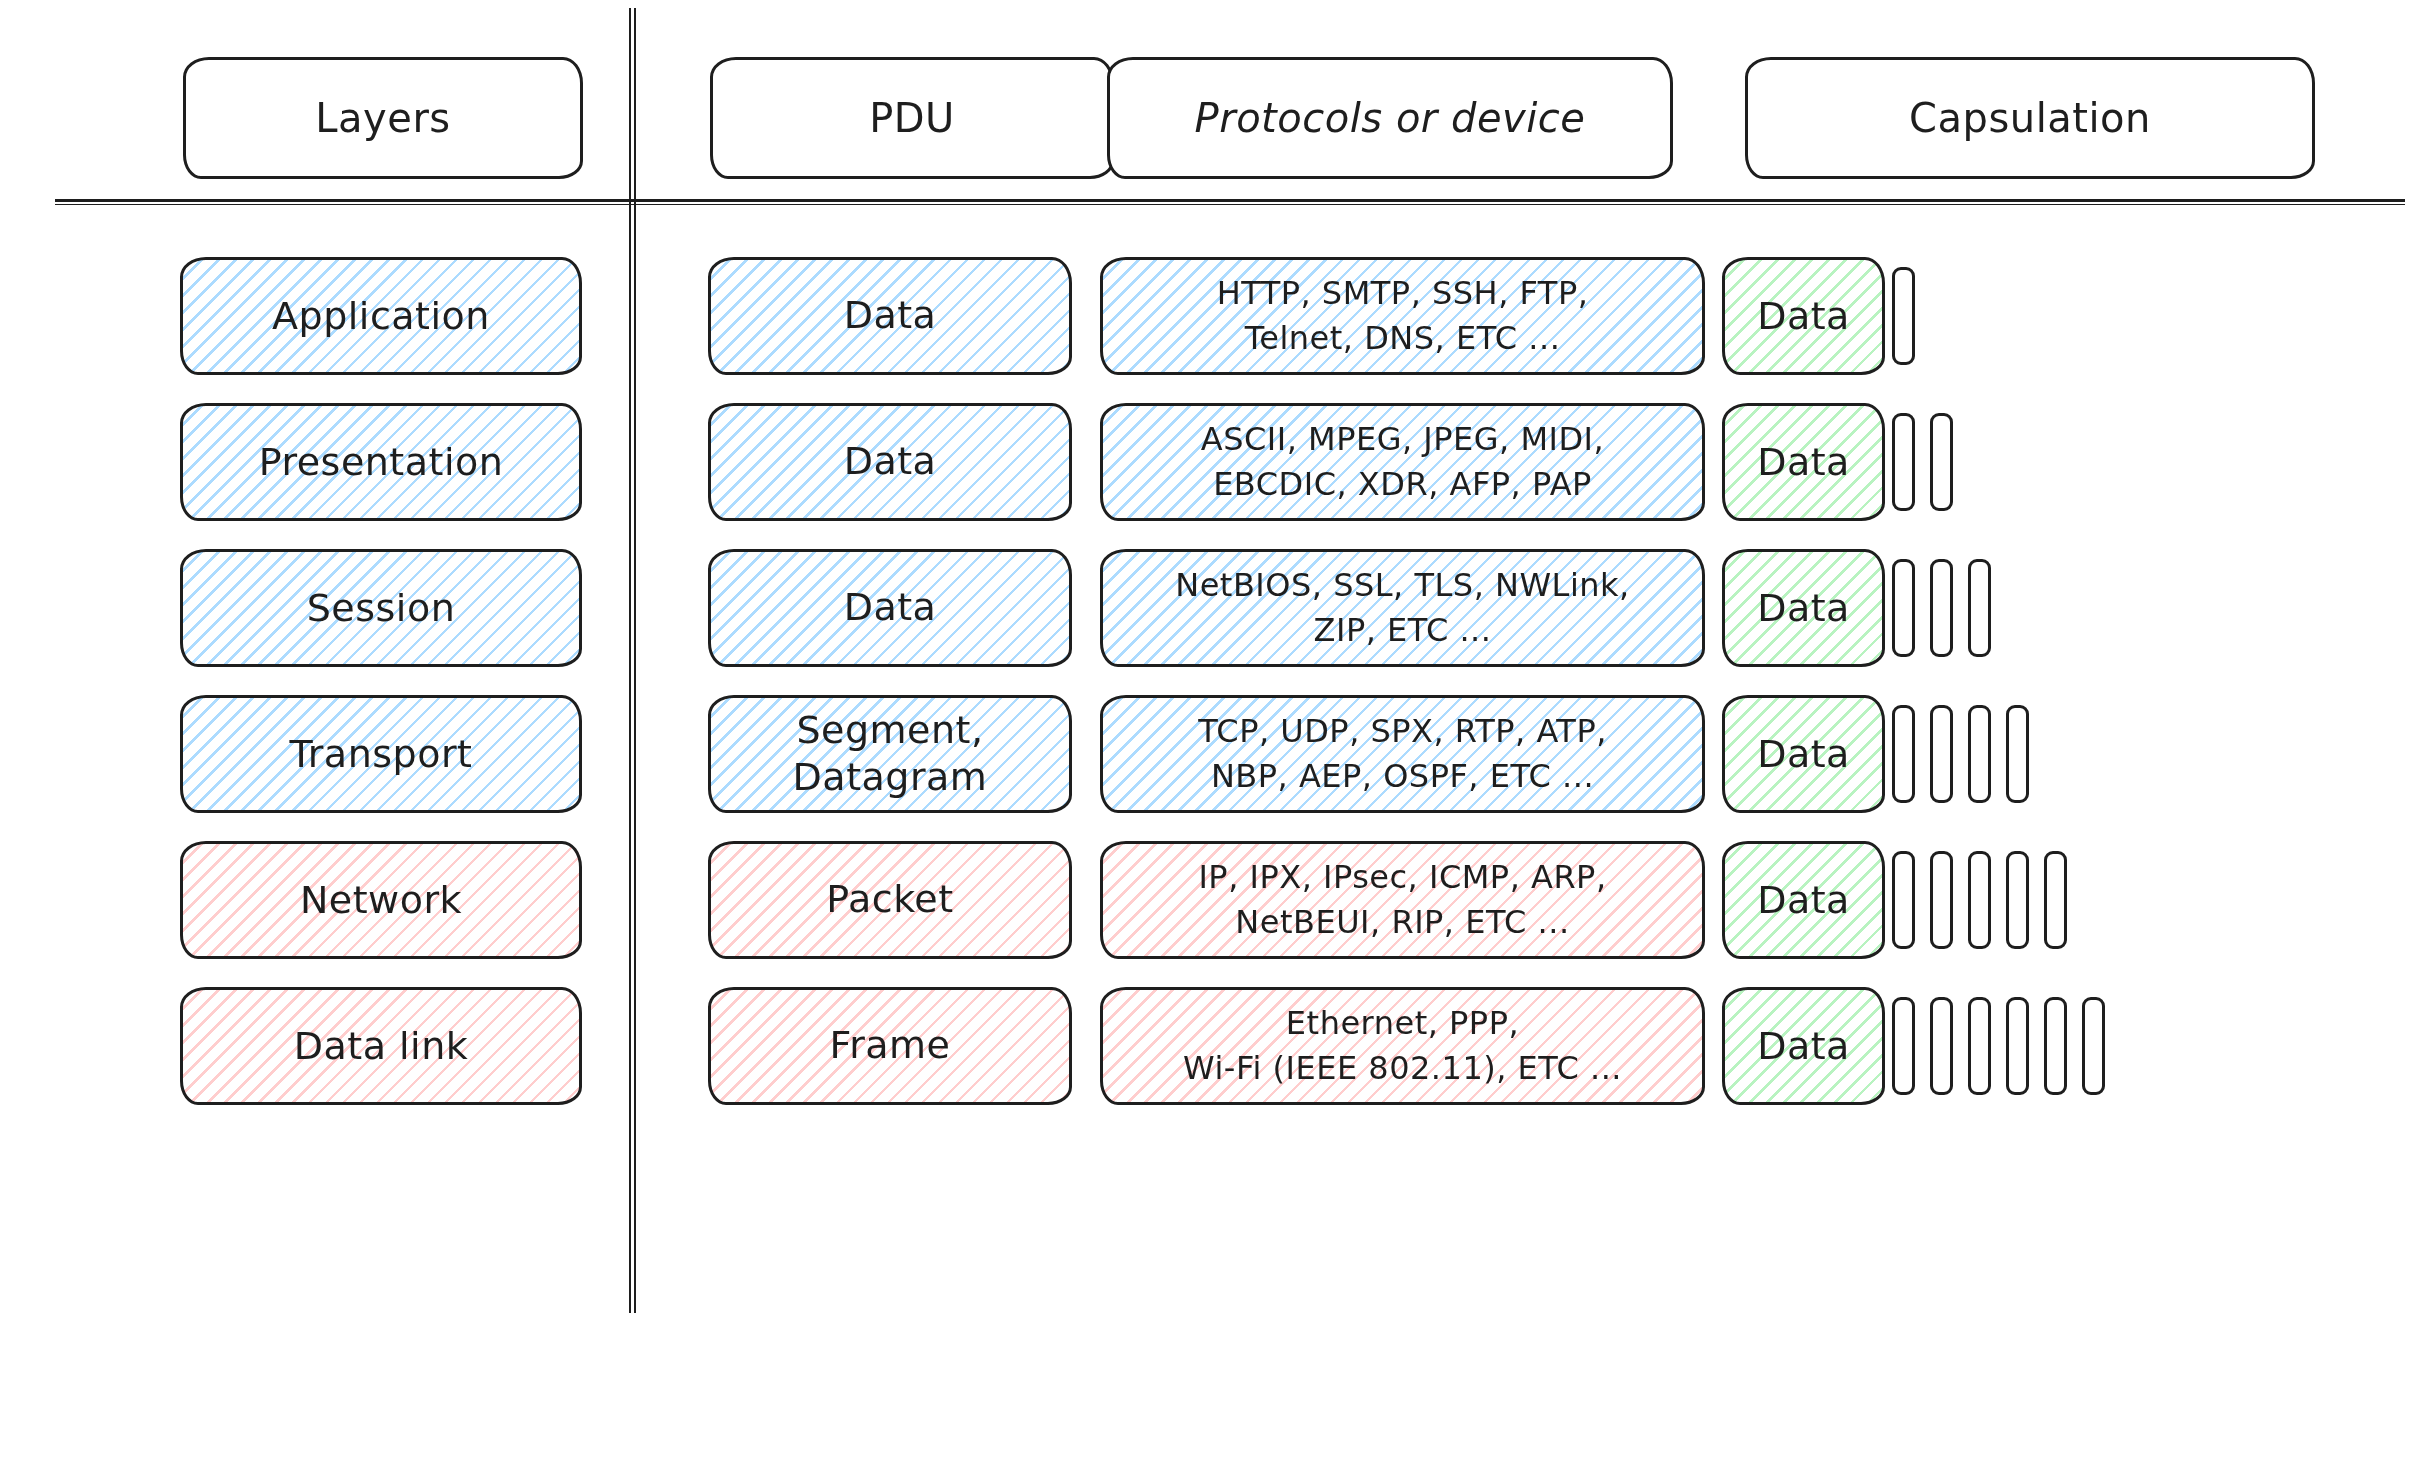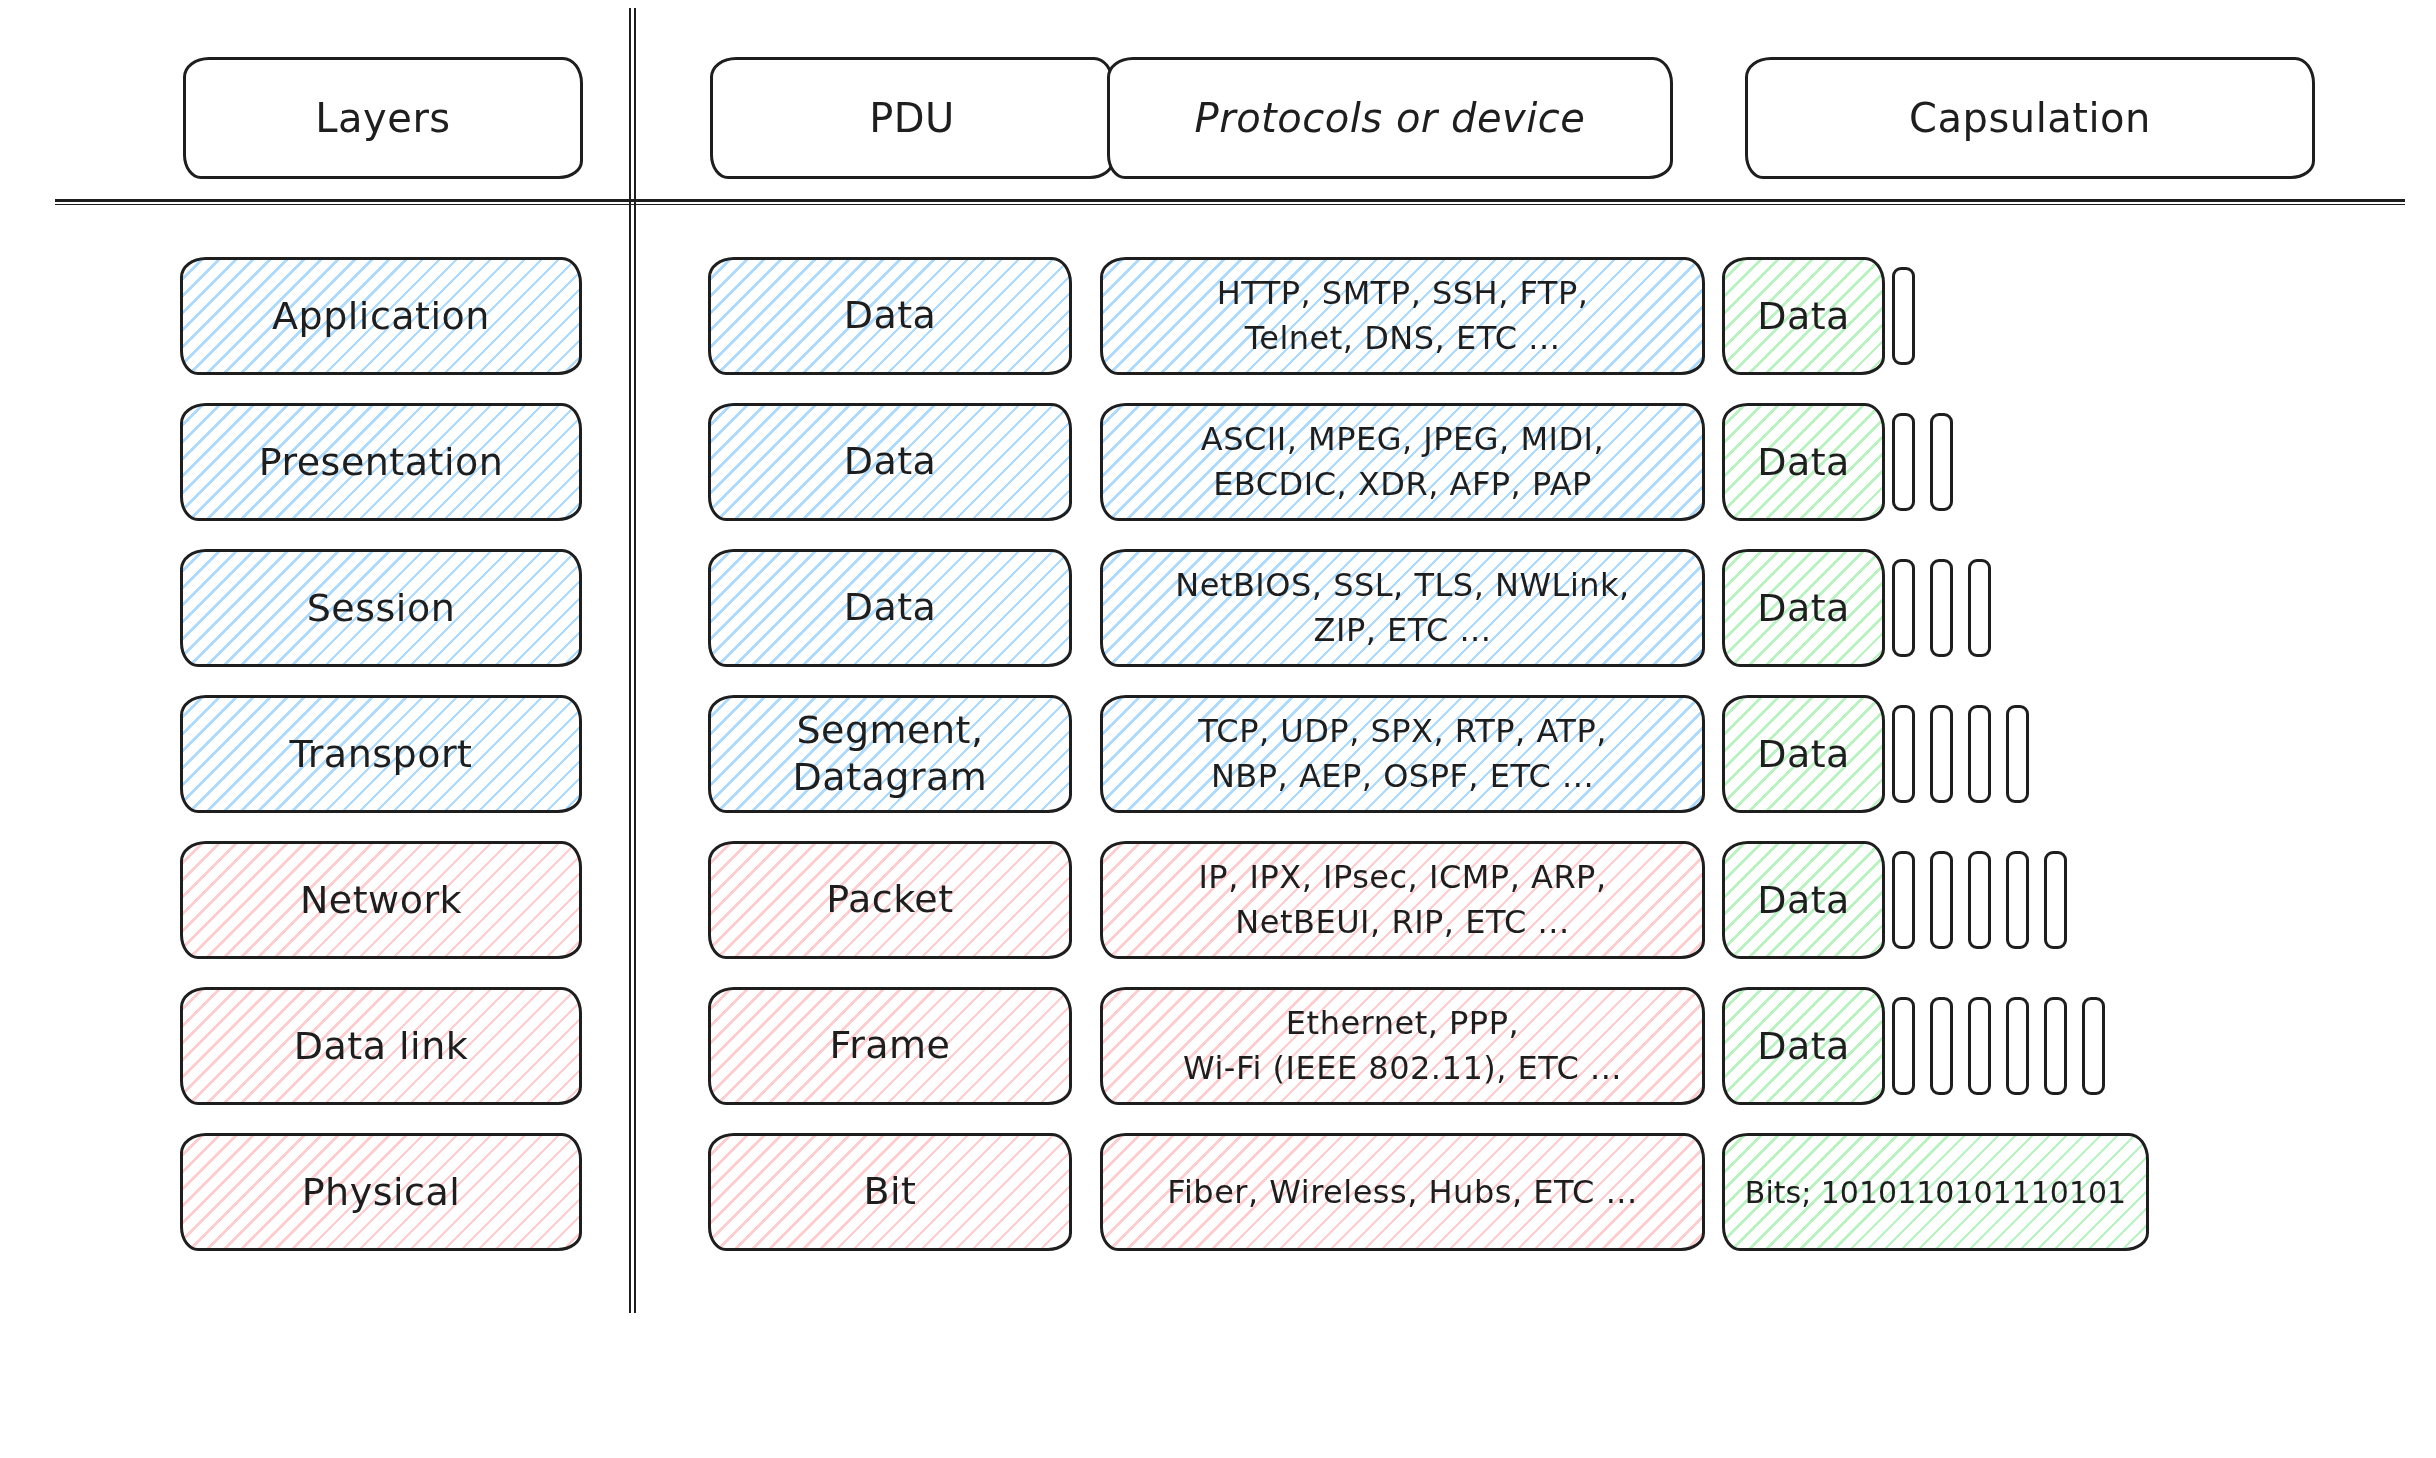--- a/index.html
+++ b/index.html
@@ -135,22 +135,15 @@
     <div class="bars">
         <div class="bar"></div>
         <div class="bar"></div>
         <div class="bar"></div>
         <div class="bar"></div>
         <div class="bar"></div>
         <div class="bar"></div>
       </div>
   </div>
 
-  <div class="row" style="top:1133px">
-    <div class="box cell-layer h-red">Physical</div>
-    <div class="box cell-pdu h-red">Bit</div>
-    <div class="box cell-proto h-red">Fiber, Wireless, Hubs, ETC ...</div>
-    <div class="box cell-caps wide h-green">Bits; 1010110101110101</div>
-    <div class="bars"></div>
-  </div>
 
 
 </div>
 
 </body></html>

